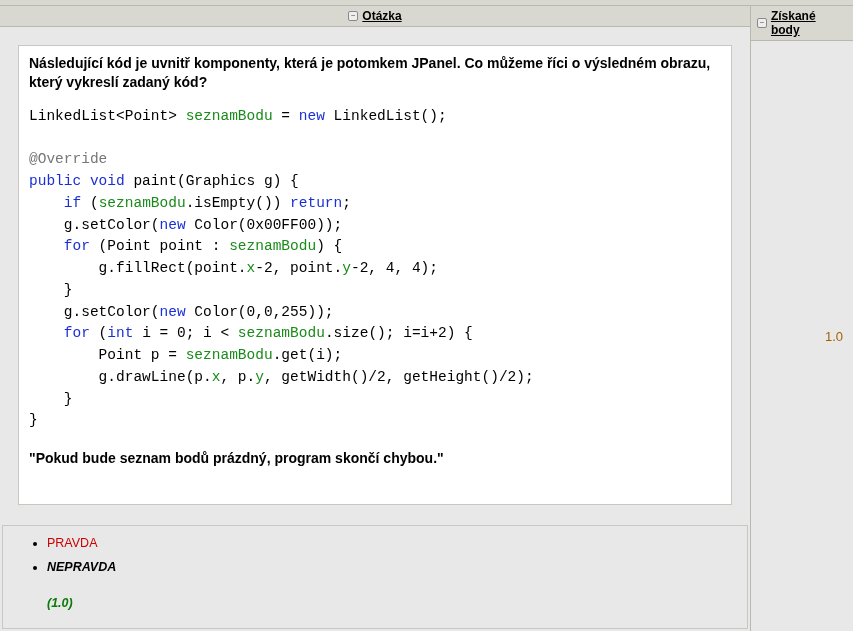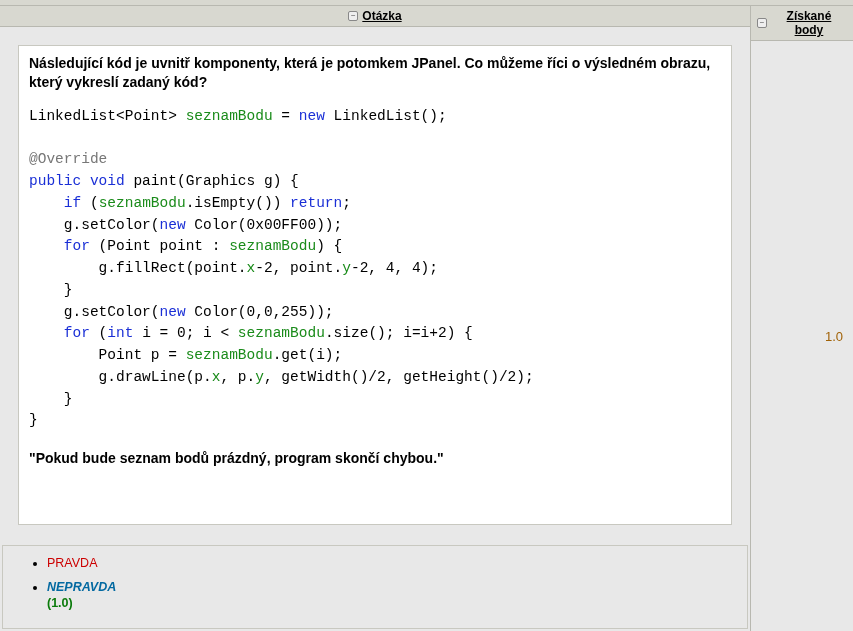--- a/index.html
+++ b/index.html
@@ -30,21 +30,21 @@
   }
   .col-header .collapse {
     width:10px; height:10px;
     border:1px solid #888;
     border-radius:2px;
     display:inline-flex; align-items:center; justify-content:center;
     font-size:8px; line-height:1;
     color:#555;
     background:#eee;
   }
-  .col-header .title { font-weight:bold; text-decoration:underline;text-align:center; }
+  .col-header .title { font-weight:bold; text-decoration:underline; }
   .question-body {
     flex:1;
     background:#fff;
     margin:18px;
     border:1px solid #c8c8c0;
     padding:8px 10px;
     overflow:auto;
   }
   .prompt { font-size:14px; font-weight:bold; line-height:1.35; margin-bottom:14px; }
   .code-block {
@@ -66,22 +66,22 @@
   .statement { font-size:14px; font-weight:bold; margin-bottom:4px; }
   .options-panel {
     background:#e8e8e8;
     margin:2px;
     border:1px solid #c8c8c0;
     padding:10px 24px 8px 10px;
   }
   .options-panel ul { margin:0; padding-left:34px; }
   .options-panel li { margin-bottom:10px; font-size:12.5px; }
   .opt-wrong { color:#cc0000; }
-  .opt-correct { color:#0369a1; font-weight:bold; font-style:italic; }
-  .opt-score { color:#0a7a0a; font-weight:bold; display:block; margin-top:2px; }
+  .opt-correct { color:#000000; font-weight:bold; font-style:italic; }
+  .opt-score { color:#0a7a0a; font-weight:bold; font-style:italic; display:block; margin-top:22px; }
   .score-body {
     flex:1;
     display:flex;
     align-items:center;
     justify-content:flex-end;
     padding-right:10px;
     font-size:13px;
     color:#a16207;
   }
 </style>

